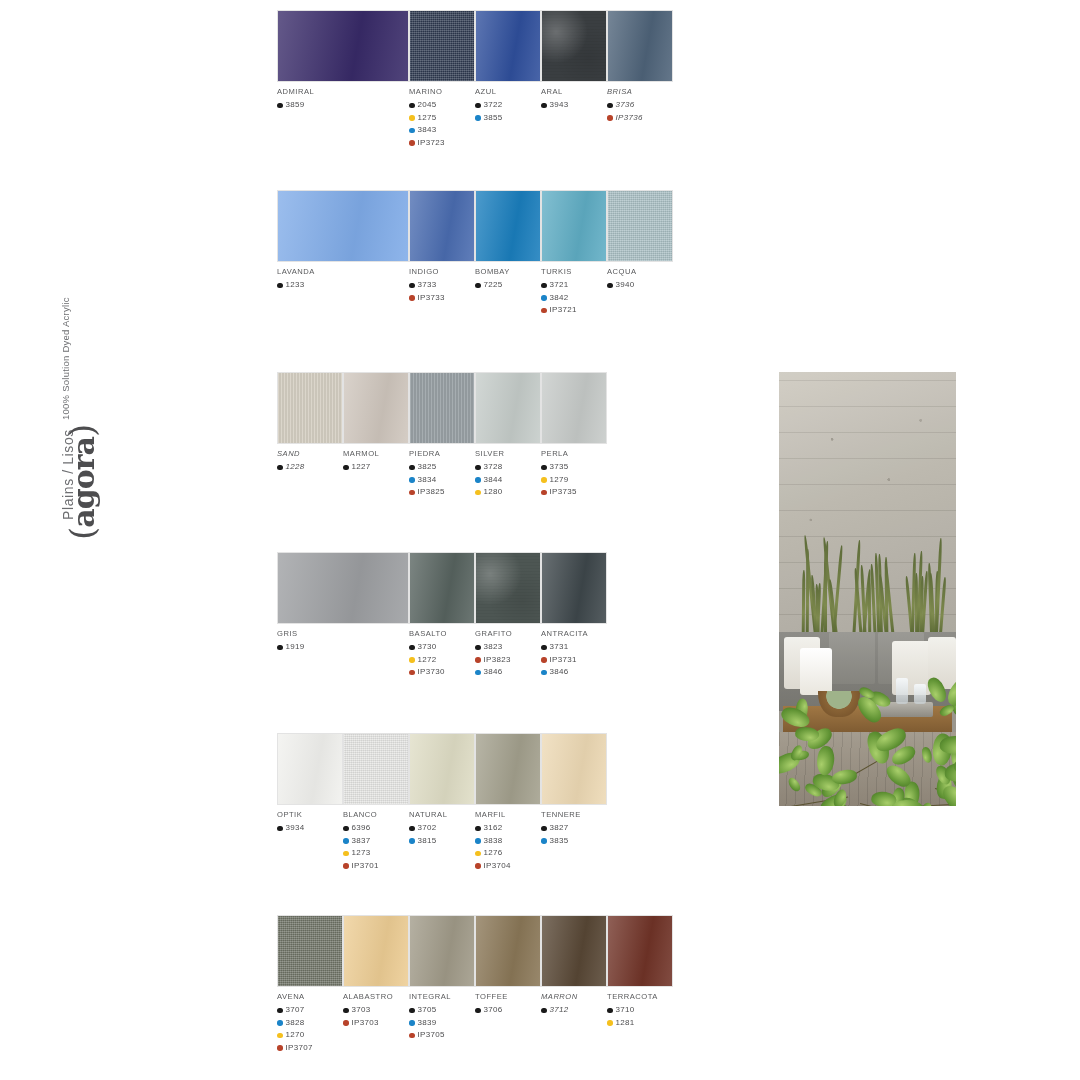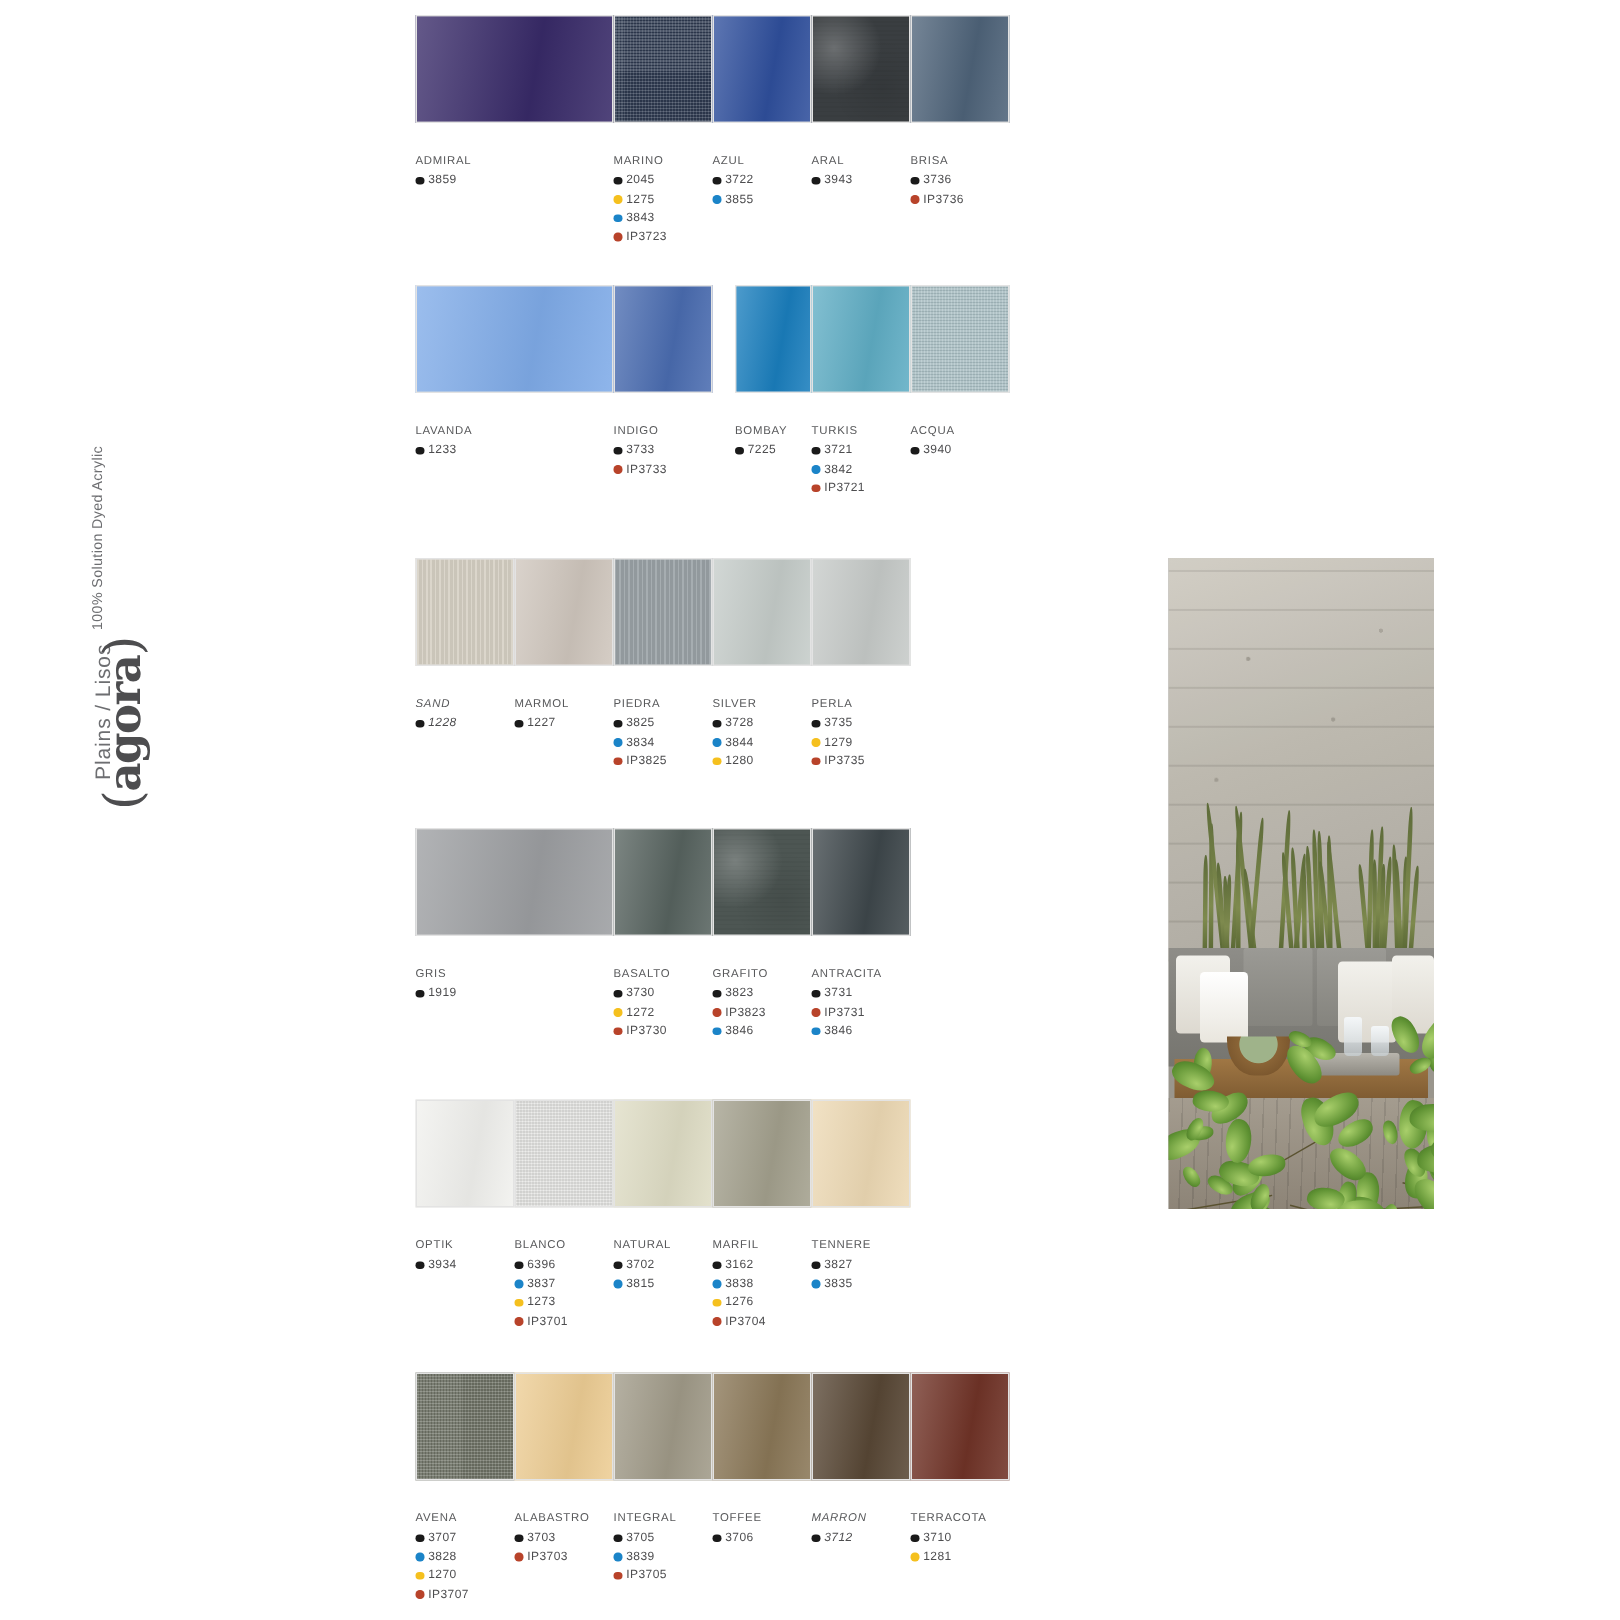--- a/index.html
+++ b/index.html
@@ -99,21 +99,21 @@
       radial-gradient(circle at 22% 30%, rgba(255,255,255,.25), transparent 45%),
       radial-gradient(circle at 72% 68%, rgba(0,0,0,.10), transparent 50%),
       repeating-linear-gradient(0deg, rgba(0,0,0,.04) 0 1px, transparent 1px 3px);
   }
   .tex.soft {
     background-image:
       linear-gradient(100deg, rgba(255,255,255,.22), rgba(0,0,0,.05) 60%, rgba(255,255,255,.12));
   }
 
   .swname {
-    margin-top: 20px;
+    margin-top: 5px;
     font-size: 7.6px;
     letter-spacing: 0.5px;
     color: #58595b;
     white-space: nowrap;
   }
   .codes { margin-top: 3px; }
   .code {
     display: flex;
     align-items: center;
     gap: 3px;
@@ -292,21 +292,21 @@
             <div class="tex mottle"></div>
           </div>
           <div class="swname">ARAL</div>
           <div class="codes">
             <div class="code">
               <span class="dot" style="background: rgb(26, 26, 26);"></span>
               <span>3943</span>
             </div>
           </div>
         </div>
-        <div class="cell" style="left: 330px;">
+        <div class="cell" style="left: 330px; font-style: italic;">
           <div class="chip" style="background: rgb(78, 99, 121); height: 72px;">
             <div class="tex soft"></div>
           </div>
           <div class="swname">BRISA</div>
           <div class="codes">
             <div class="code">
               <span class="dot" style="background: rgb(26, 26, 26);"></span>
               <span>3736</span>
             </div>
             <div class="code">
@@ -338,21 +338,21 @@
             <div class="code">
               <span class="dot" style="background: rgb(26, 26, 26);"></span>
               <span>3733</span>
             </div>
             <div class="code">
               <span class="dot" style="background: rgb(184, 67, 42);"></span>
               <span>IP3733</span>
             </div>
           </div>
         </div>
-        <div class="cell" style="left: 198px; padding-left: 15px;">
+        <div class="cell" style="left: 198px;">
           <div class="chip" style="background: rgb(26, 126, 189); height: 72px;">
             <div class="tex soft"></div>
           </div>
           <div class="swname">BOMBAY</div>
           <div class="codes">
             <div class="code">
               <span class="dot" style="background: rgb(26, 26, 26);"></span>
               <span>7225</span>
             </div>
           </div>

